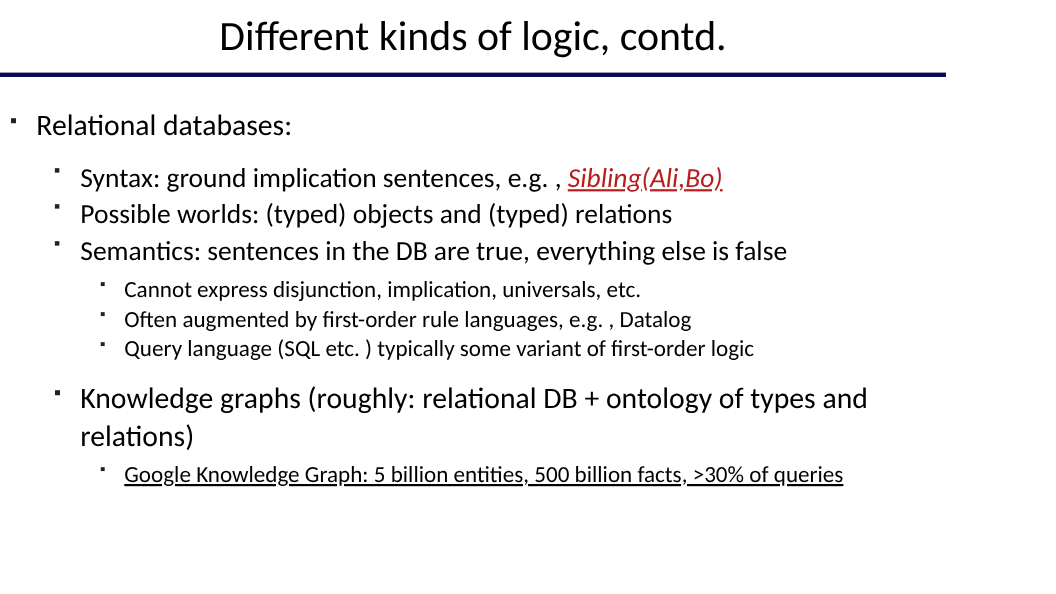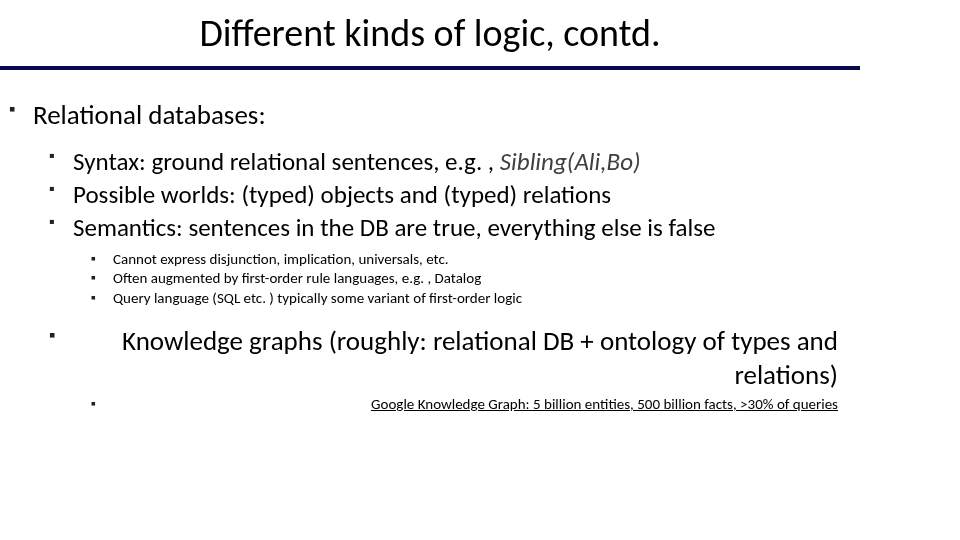--- a/index.html
+++ b/index.html
@@ -70,69 +70,70 @@
     position: absolute;
     left: 0;
     top: 0;
     color: #222;
     font-size: 16px;
   }
   .lvl3 {
     margin-top: 6px;
   }
   .lvl3 > li {
-    font-size: 15px;
+    font-size: 21px;
     padding-left: 22px;
     margin: 1px 0 1px 18px;
     line-height: 1.25;
   }
   .lvl3 > li::before {
     content: "▪";
     position: absolute;
     left: 0;
     top: 0;
     color: #222;
     font-size: 14px;
   }
   .example {
-    color: #404040;
+    color: #b91c1c;
     font-style: italic;
+    text-decoration: underline;
   }
 </style>
 </head>
 <body>
 
 <div class="slide">
   <div class="title">Different kinds of logic, contd.</div>
   <div class="title-rule"></div>
 
   <div class="content">
     <ul class="lvl1">
 
       <li>
         <span>Relational databases:</span>
         <ul class="lvl2">
           <li>
-            <span>Syntax: ground relational sentences, e.g. , </span><span class="example">Sibling(Ali,Bo)</span>
+            <span>Syntax: ground implication sentences, e.g. , </span><span class="example">Sibling(Ali,Bo)</span>
           </li>
           <li>
             <span>Possible worlds: (typed) objects and (typed) relations</span>
           </li>
           <li>
             <span>Semantics: sentences in the DB are true, everything else is false</span>
             <ul class="lvl3">
               <li><span>Cannot express disjunction, implication, universals, etc.</span></li>
               <li><span>Often augmented by first-order rule languages, e.g. , Datalog</span></li>
               <li><span>Query language (SQL etc. ) typically some variant of first-order logic</span></li>
             </ul>
           </li>
         </ul>
       </li>
 
-      <li style="margin-left:40px; margin-top:16px;text-align:right;">
+      <li style="margin-left:40px; margin-top:16px;">
         <span>Knowledge graphs (roughly: relational DB + ontology of types and relations)</span>
         <ul class="lvl3" style="margin-top:4px;text-decoration:underline;">
           <li><span>Google Knowledge Graph: 5 billion entities, 500 billion facts, &gt;30% of queries</span></li>
         </ul>
       </li>
 
     </ul>
   </div>
 </div>
 

